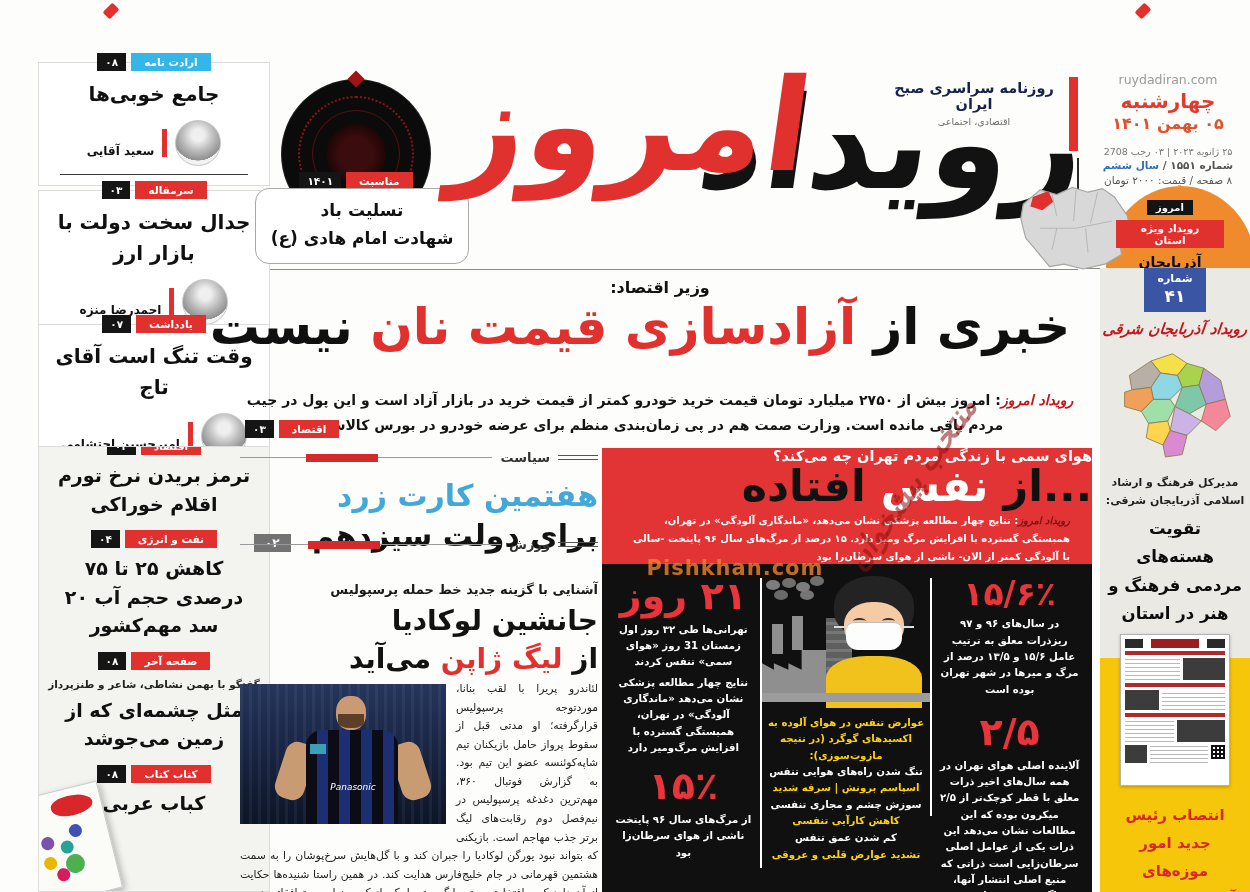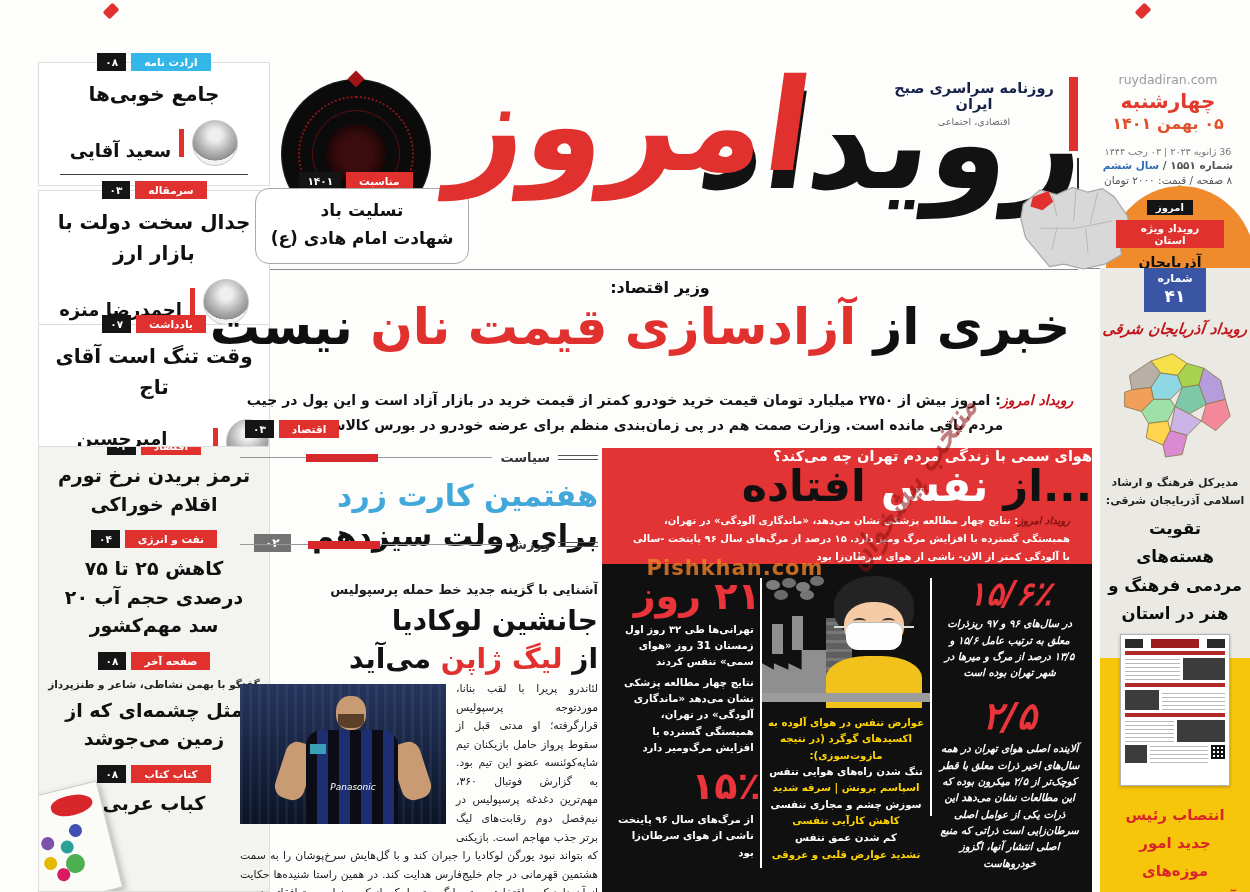--- a/index.html
+++ b/index.html
@@ -22,21 +22,21 @@
   .bnum { background:#151515; color:#fff; font-size:10.5px; font-weight:bold; padding:3px 8px; }
 
   
   .card { position:absolute; left:38px; width:232px; background:#fff; border:1px solid #dcdcda; text-align:center; padding-bottom:10px; }
   .card .brow { margin-top:-10px; }
   .card-title { font-size:20px; font-weight:bold; color:#101010; line-height:1.55; margin-top:8px; padding:0 10px; }
   .author { display:flex; align-items:center; justify-content:center; gap:8px; margin-top:10px; }
   .avatar { width:46px; height:46px; border-radius:50%; border:1px solid #c5c5c5;
             background:radial-gradient(circle at 50% 32%, #efefef 0 16%, #bdbdbd 42%, #8f8f8f 68%, #f2f2f2 69%); }
   .redbar { width:5px; height:28px; background:#e0312e; }
-  .author-name { font-size:18px; font-weight:bold; color:#111;margin-top:15px; }
+  .author-name { font-size:12px; font-weight:bold; color:#111;margin-top:15px; }
   .card-underline { width:82%; margin:8px auto 0; border-bottom:1.5px solid #3a3a3a; }
 
   .digest { position:absolute; left:38px; top:446px; width:232px; height:446px; background:#f3f3f0; border:1px solid #dcdcda; text-align:center; overflow:hidden; }
   .digest .brow { margin-top:-10px; }
   .digest .brow.mt { margin-top:12px; }
   .dg-title { font-size:19px; font-weight:bold; line-height:1.5; margin:6px 10px 2px; color:#101010; }
   .dg-kicker { font-size:10.5px; font-weight:bold; margin-top:8px; color:#222; }
   .bookcover { position:absolute; left:-12px; bottom:-8px; width:84px; height:110px; transform:rotate(-14deg);
                background:#fbfbf8; border:1px solid #c9c9c9; box-shadow:2px 3px 7px rgba(0,0,0,.28); }
   .bc-title { position:absolute; top:7px; right:8px; width:42px; height:20px; background:#d8262a; border-radius:45% 60% 50% 55%; }
@@ -118,21 +118,21 @@
 
   
   .panel { position:absolute; left:602px; top:448px; width:490px; height:444px; background:#101010; }
   .red-head { height:116px; background:#e23434; color:#fff; position:relative; }
   .rh-kicker { font-size:14.5px; font-weight:bold; }
   .rh-title { font-size:43px; font-weight:bold; line-height:1.05; color:#111; }
   .rh-title .wh { color:#fff; }
   .rh-lead { font-size:10px; font-weight:bold; width:446px; margin:3px auto 4px; line-height:1.8; }
   .rh-src { color:#7e0f12; font-style:italic; }
   .panel-body { position:relative; height:316px; display:flex; padding:12px 4px 0; color:#fff; text-align:center; }
-  .col-r { width:158px;font-style:italic; } .col-m { width:172px; } .col-l { width:156px;text-align:right; }
+  .col-r { width:158px; } .col-m { width:172px; } .col-l { width:156px; }
   .stat-num { color:#e8343a; font-weight:bold; line-height:1.1; }
   .n34 { font-size:33px; } .n40 { font-size:38px; }
   .stat-txt { font-size:10.2px; font-weight:bold; line-height:1.6; margin-top:4px; padding:0 7px; }
   .gap14 { height:14px; } .gap10 { height:10px; }
   .sep { position:absolute; background:#fff; width:2px; }
   .sep1 { right:160px; top:14px; height:238px; }
   .sep2 { left:158px; top:14px; height:290px; }
 
   .illus { width:168px; height:132px; margin:0 auto; position:relative; overflow:hidden; }
   .f-st1 { position:absolute; left:10px; bottom:54px; width:11px; height:30px; background:#8f8f8f; }
@@ -284,21 +284,21 @@
   </div>
 
   <div class="tagline">
     <div class="tg1">روزنامه سراسری صبح ایران</div>
     <div class="tg2">اقتصادی، اجتماعی</div>
   </div>
   <div class="dateblock">
     <div class="db-site">ruydadiran.com</div>
     <div class="db-week">چهارشنبه</div>
     <div class="db-date">۰۵ بهمن ۱۴۰۱</div>
-    <div class="db-misc">36 ژانویه ۲۰۲۳ | ۰۳ رجب ۱۴۴۴</div>
+    <div class="db-misc">۲۵ ژانویه ۲۰۲۳ | ۰۳ رجب 2708</div>
     <div class="db-issue"><span>شماره ۱۵۵۱ / </span><span class="blue">سال ششم</span></div>
     <div class="db-pp">۸ صفحه / قیمت: ۲۰۰۰ تومان</div>
   </div>
 
   <div class="blob"></div>
   <svg class="iran-map" viewBox="0 0 100 78">
     <path d="M6,20 L20,8 L34,12 L47,6 L60,10 L72,7 L82,14 L93,30 L95,44 L86,50 L88,62 L74,70 L56,74 L40,70 L28,72 L18,60 L8,48 L4,32 Z" fill="#d8d8d8" stroke="#a5a5a5" stroke-width="1"></path>
     <path d="M30,12 L34,30 M50,8 L48,34 M68,10 L62,36 M20,40 L50,40 M50,40 L80,34 M34,40 L30,58 M58,40 L60,60" stroke="#b5b5b5" stroke-width="0.8" fill="none"></path>
     <path d="M14,14 L27,9 L31,18 L22,25 L12,22 Z" fill="#e0312e"></path>
   </svg>

